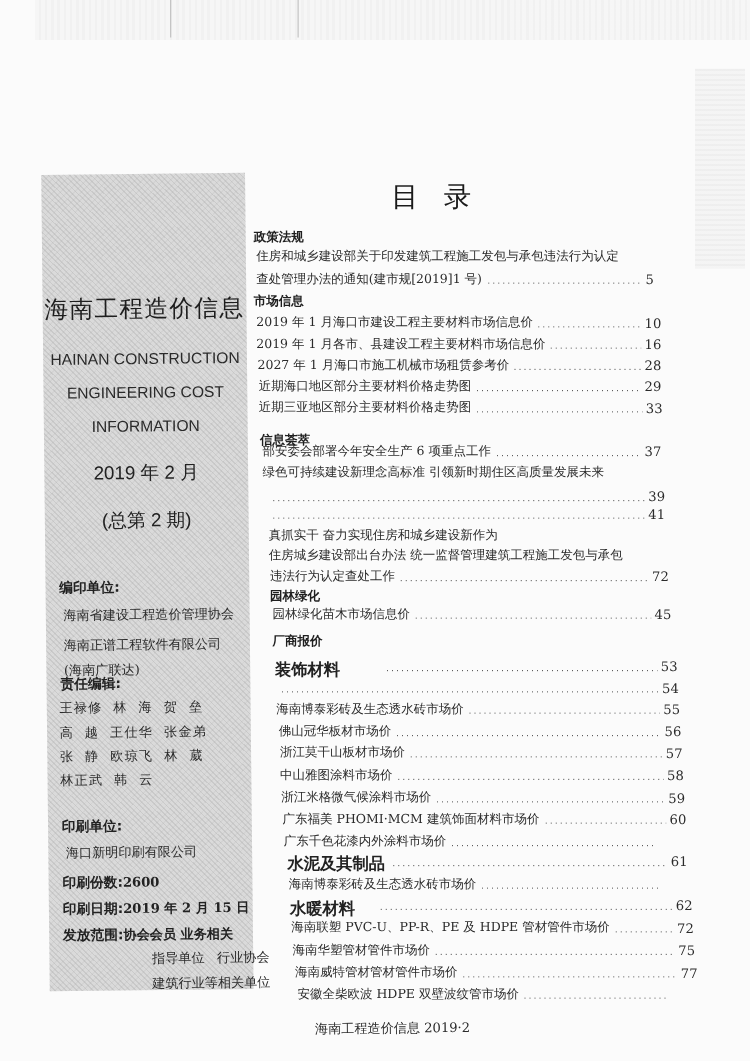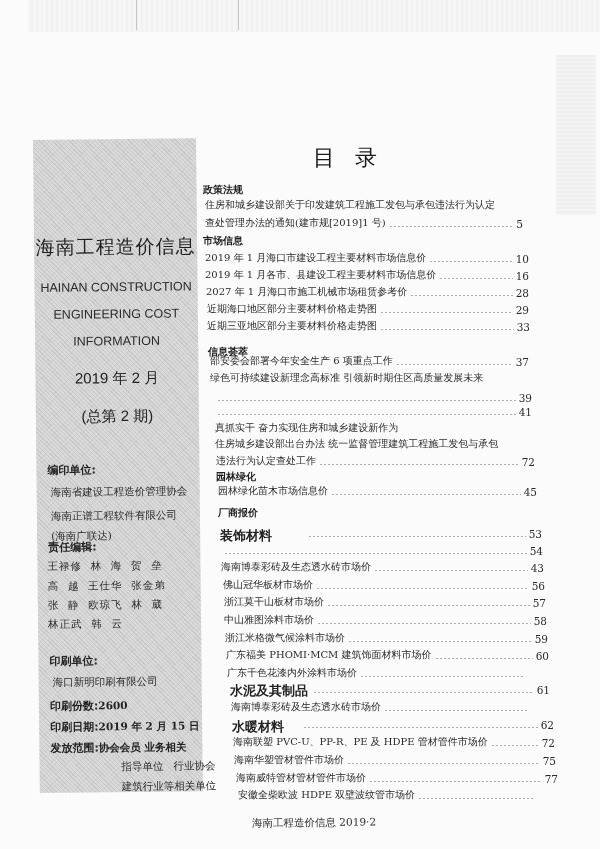--- a/index.html
+++ b/index.html
@@ -206,21 +206,21 @@
       <span class="dots"></span>
       <span class="pg">53</span>
   </div>
   <div class="entry" style="left:221px;top:541px;width:322px">
       <span class="dots"></span>
       <span class="pg">54</span>
   </div>
   <div class="entry" style="left:221px;top:558px;width:323px">
     <span class="txt">海南博泰彩砖及生态透水砖市场价</span>
       <span class="dots"></span>
-      <span class="pg">43</span>
+      <span class="pg">55</span>
   </div>
   <div class="entry" style="left:223px;top:576px;width:322px">
     <span class="txt">佛山冠华板材市场价</span>
       <span class="dots"></span>
       <span class="pg">56</span>
   </div>
   <div class="entry" style="left:224px;top:593px;width:322px">
     <span class="txt">浙江莫干山板材市场价</span>
       <span class="dots"></span>
       <span class="pg">57</span>

